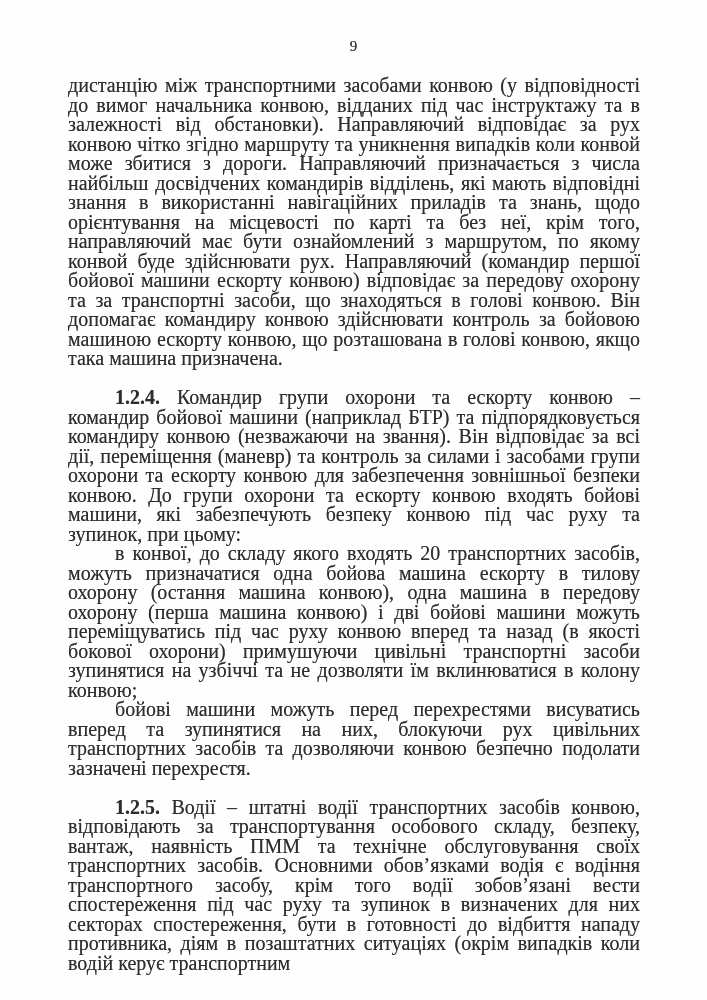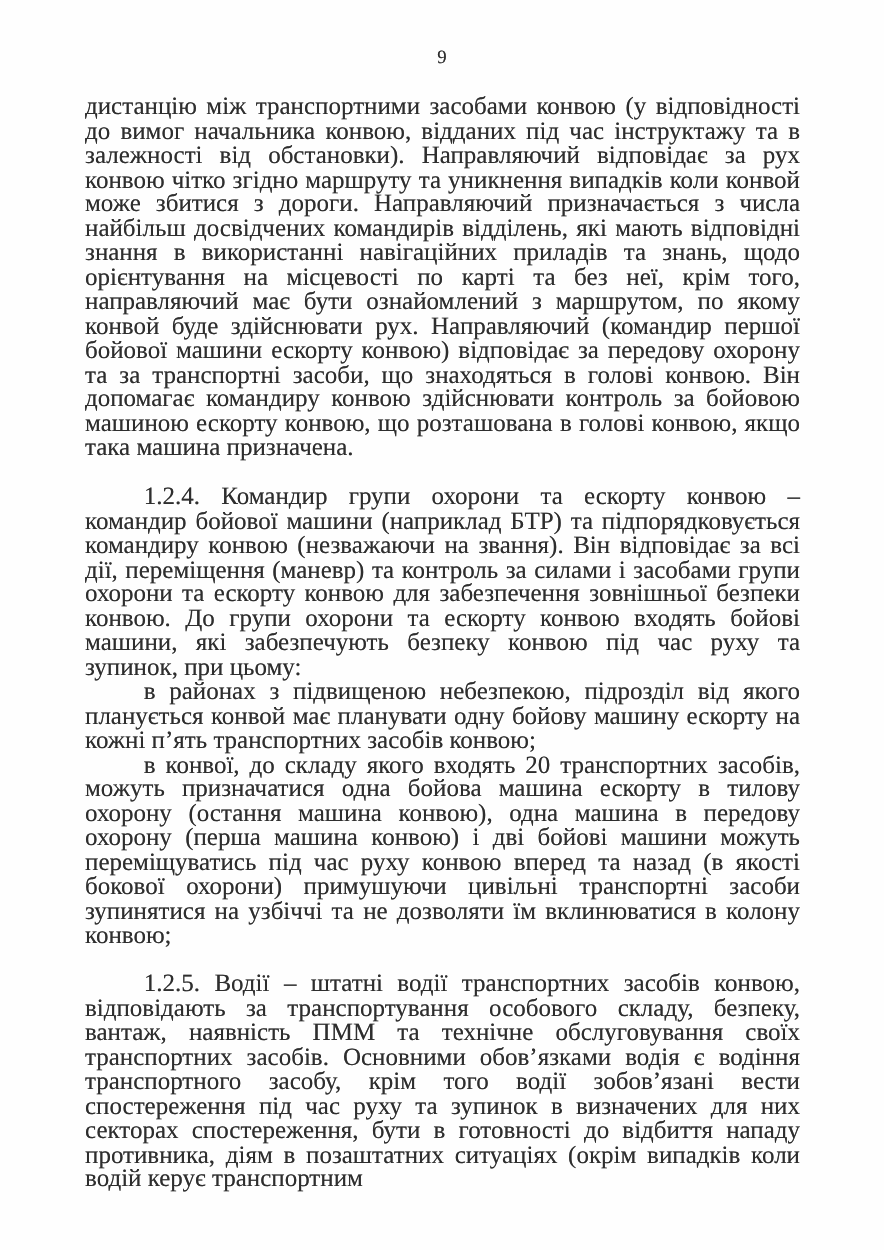--- a/index.html
+++ b/index.html
@@ -32,37 +32,37 @@
     line-height: 19.5px;
     text-align: justify;
   }
   .par.indent {
     text-indent: 47px;
   }
   .par.gap {
     margin-top: 19.5px;
   }
   .num {
-    font-weight: normal;
+    font-weight: bold;
   }
 </style>
 </head>
 <body>
 
 <div class="page">
   <div class="page-number">9</div>
 
   <div class="content">
 
     <p class="par"><span class="num"></span><span>дистанцію між транспортними засобами конвою (у відповідності до вимог начальника конвою,  відданих під час інструктажу та в залежності від обстановки). Направляючий відповідає за рух конвою чітко згідно маршруту та уникнення випадків коли конвой може збитися з дороги. Направляючий призначається з числа найбільш досвідчених командирів відділень, які мають відповідні знання в використанні навігаційних приладів та знань, щодо орієнтування на місцевості по карті та без неї, крім того, направляючий має бути ознайомлений з маршрутом, по якому конвой буде здійснювати рух. Направляючий (командир першої бойової машини ескорту конвою) відповідає за передову охорону та за транспортні засоби, що знаходяться в голові конвою. Він допомагає командиру конвою здійснювати контроль за бойовою машиною ескорту конвою, що розташована в голові конвою, якщо така машина призначена.</span></p>
 
     <p class="par indent gap"><span class="num">1.2.4.</span><span> Командир групи охорони та ескорту конвою – командир бойової машини (наприклад БТР) та підпорядковується командиру конвою (незважаючи на звання). Він відповідає за всі дії, переміщення (маневр) та контроль за силами і засобами групи охорони та ескорту конвою для забезпечення зовнішньої безпеки конвою. До групи охорони та ескорту конвою входять бойові машини, які забезпечують безпеку конвою під час руху та зупинок, при цьому:</span></p>
 
 
-    <p class="par indent"><span class="num"></span><span>в районах з підвищеною небезпекою, підрозділ від якого планується конвой має планувати одну бойову машину ескорту на кожні п’ять транспортних засобів конвою;</span></p>
 
     <p class="par indent"><span class="num"></span><span>в конвої, до складу якого входять 20 транспортних засобів, можуть призначатися одна бойова машина ескорту в тилову охорону (остання машина конвою), одна машина в передову охорону (перша машина конвою) і дві бойові машини можуть переміщуватись під час руху конвою вперед та назад (в якості бокової охорони) примушуючи цивільні транспортні засоби зупинятися на узбіччі та не дозволяти їм вклинюватися в колону конвою;</span></p>
 
+    <p class="par indent"><span class="num"></span><span>бойові машини можуть перед перехрестями висуватись вперед та зупинятися на них, блокуючи рух цивільних транспортних засобів та дозволяючи конвою безпечно подолати зазначені перехрестя.</span></p>
 
     <p class="par indent gap"><span class="num">1.2.5.</span><span> Водії – штатні водії транспортних засобів конвою, відповідають за транспортування особового складу, безпеку, вантаж, наявність ПММ та технічне обслуговування своїх транспортних засобів. Основними обов’язками водія є водіння транспортного засобу, крім того водії зобов’язані вести спостереження під час руху та зупинок в визначених для них секторах спостереження, бути в готовності до відбиття нападу противника, діям в позаштатних ситуаціях (окрім випадків коли водій керує транспортним</span></p>
 
   </div>
 </div>
 
 </body></html>

